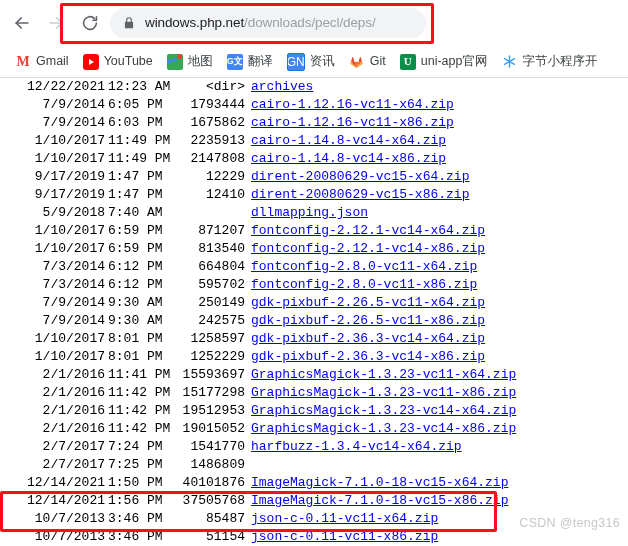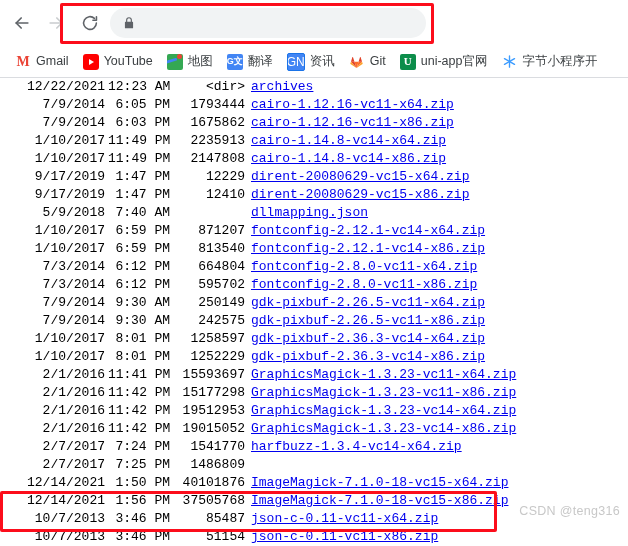--- a/index.html
+++ b/index.html
@@ -175,21 +175,20 @@
     position: absolute;
     left: 0;
     width: 105px;
     text-align: right;
     display: inline-block;
   }
   .col-time {
     position: absolute;
     left: 108px;
     width: 62px;
-    text-align: right;
     display: inline-block;
   }
   .col-size {
     position: absolute;
     left: 150px;
     width: 95px;
     text-align: right;
     display: inline-block;
   }
   .col-name {
@@ -211,21 +210,21 @@
     border: 3px solid #fc0d1b;
     border-radius: 2px;
     box-sizing: border-box;
     pointer-events: none;
     z-index: 20;
   }
 
   .watermark {
     position: absolute;
     right: 8px;
-    bottom: 28px;
+    bottom: 16px;
     font-size: 12.5px;
     color: #c8c8c8;
     font-family: "Liberation Sans", sans-serif;
     letter-spacing: 0.3px;
     z-index: 25;
   }
 </style>
 </head>
 <body>
 
@@ -259,20 +258,21 @@
         </svg>
       </span>
     </div>
 
     <div class="omnibox">
       <span class="lock-icon">
         <svg width="14" height="14" viewBox="0 0 24 24" fill="#5f6368">
           <path d="M12 2a5 5 0 0 0-5 5v3H6a1 1 0 0 0-1 1v9a1 1 0 0 0 1 1h12a1 1 0 0 0 1-1v-9a1 1 0 0 0-1-1h-1V7a5 5 0 0 0-5-5zm0 2a3 3 0 0 1 3 3v3H9V7a3 3 0 0 1 3-3z"></path>
         </svg>
       </span>
+      <span class="url-text"><span class="url-host">windows.php.net</span><span class="url-path">/downloads/pecl/deps/</span></span>
     </div>
 
     <div class="red-box-url"></div>
   </div>
 
   <div class="bookmarks">
 
     <div class="bm">
       <span class="bm-ico ico-gmail">M</span>
       <span class="bm-label">Gmail</span>

